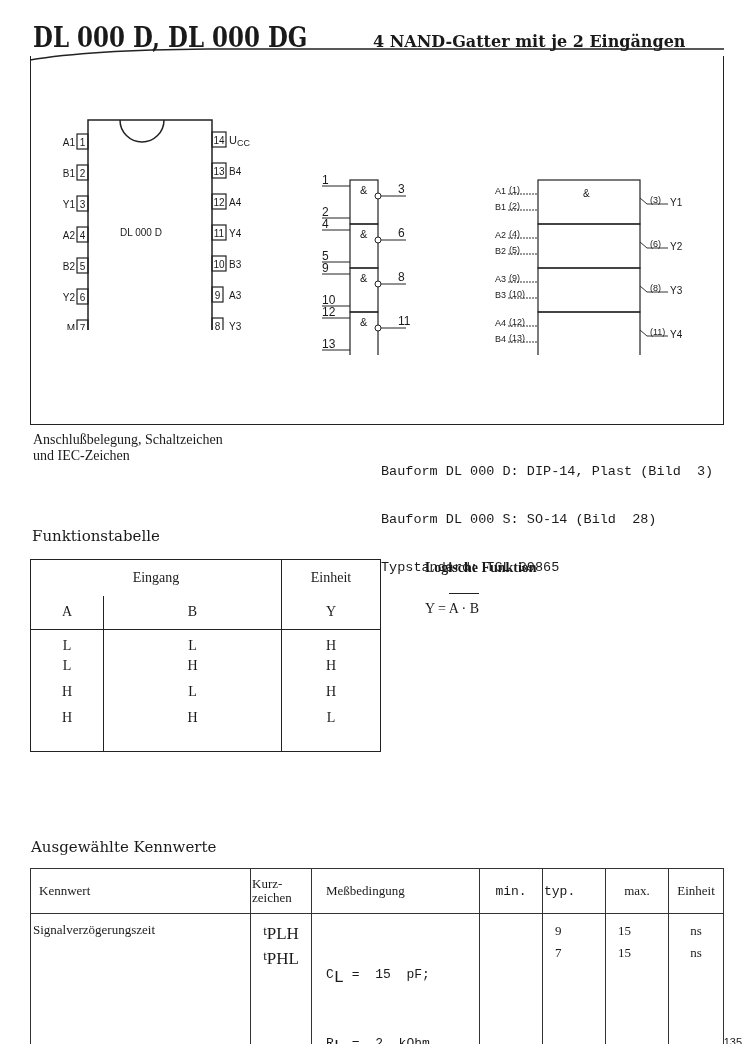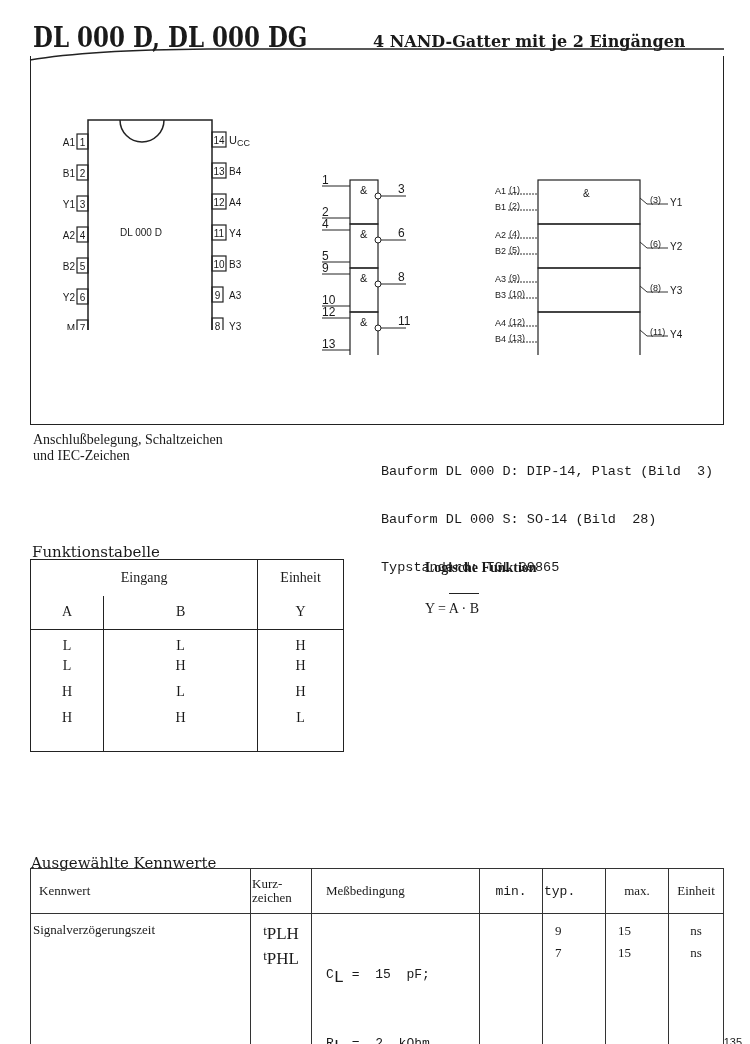--- a/index.html
+++ b/index.html
@@ -5,21 +5,21 @@
   html, body { margin:0; padding:0; background:#ffffff; }
   body { width:750px; height:1044px; position:relative; overflow:hidden; color:#1a1a1a; font-family:"DejaVu Serif", serif; }
   .abs { position:absolute; }
   .title { left:33px; top:22px; white-space:nowrap; }
   .title .big { font-family:"DejaVu Serif", serif; font-weight:bold; font-size:27px; letter-spacing:0px; transform:scaleX(0.85); display:inline-block; transform-origin:left; }
   .title .sub { position:absolute; left:340px; top:10px; font-family:"DejaVu Serif", serif; font-weight:bold; font-size:16px; white-space:nowrap; }
   .frame { left:30px; top:56px; width:692px; height:368px; border:1.5px solid #222; border-top:none; }
   svg text { font-family:"Liberation Sans", sans-serif; fill:#1a1a1a; }
   .caption { font-family:"Liberation Serif", serif; font-size:14px; line-height:16px; }
   .mono { font-family:"Liberation Mono", monospace; font-size:13.5px; line-height:16px; white-space:pre; }
-  .h2 { font-family:"DejaVu Serif", serif; font-size:15px;margin-top:16px; }
+  .h2 { font-family:"DejaVu Serif", serif; font-size:15px; }
   table.fx { border-collapse:collapse; font-family:"Liberation Serif", serif; font-size:14px; }
   table.fx td { border:1px solid #222; text-align:center; }
   .logic-h { font-family:"Liberation Serif", serif; font-weight:bold; font-size:14px; }
   .logic-f { font-family:"Liberation Serif", serif; font-size:14px; white-space:nowrap; }
   .ovl { border-top:1px solid #222; padding-top:7px; }
   table.kw { border-collapse:collapse; font-family:"Liberation Serif", serif; font-size:13px; }
   table.kw td { border:1px solid #333; vertical-align:top; }
   .kw-head td { height:42px; vertical-align:middle !important; }
   sub { font-size:17px; }
   .pg { right:8px; bottom:-4px; font-family:"Liberation Sans", sans-serif; font-size:11px; }
@@ -225,21 +225,21 @@
   <div>Anschlußbelegung, Schaltzeichen</div>
   <div>und IEC-Zeichen</div>
 </div>
 <div class="abs mono" style="left:381px;top:432px">
   <div>Bauform DL 000 D: DIP-14, Plast (Bild  3)</div>
   <div>Bauform DL 000 S: SO-14 (Bild  28)</div>
   <div>Typstandard: TGL 39865</div>
 </div>
 
 <div class="abs h2" style="left:32px;top:527px">Funktionstabelle</div>
-<table class="abs fx" style="left:30px;top:559px;width:314px">
+<table class="abs fx" style="left:30px;top:559px;width:351px">
   <tbody>
       <tr style="height:36px">
     <td colspan="2" style="border-bottom:none;width:148px">Eingang</td>
     <td style="border-bottom:none">Einheit</td>
   </tr>
   <tr style="height:34px">
     <td style="border-top:none;width:70px">A</td>
     <td style="border-top:none">B</td>
     <td style="border-top:none">Y</td>
   </tr>

